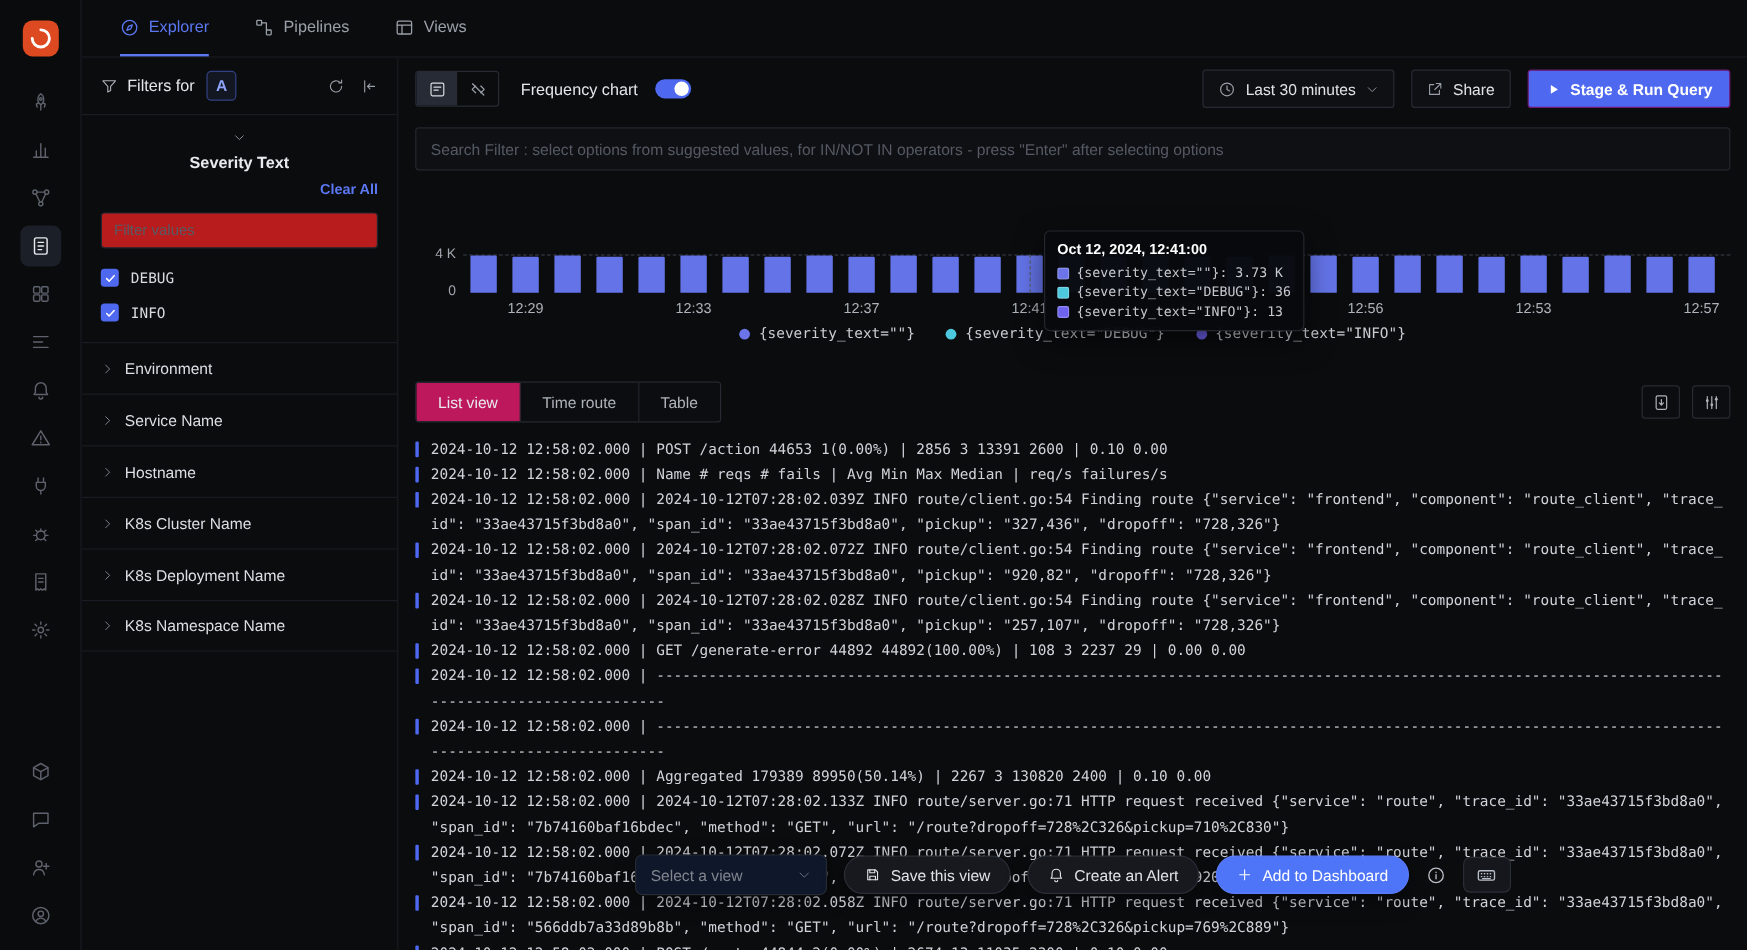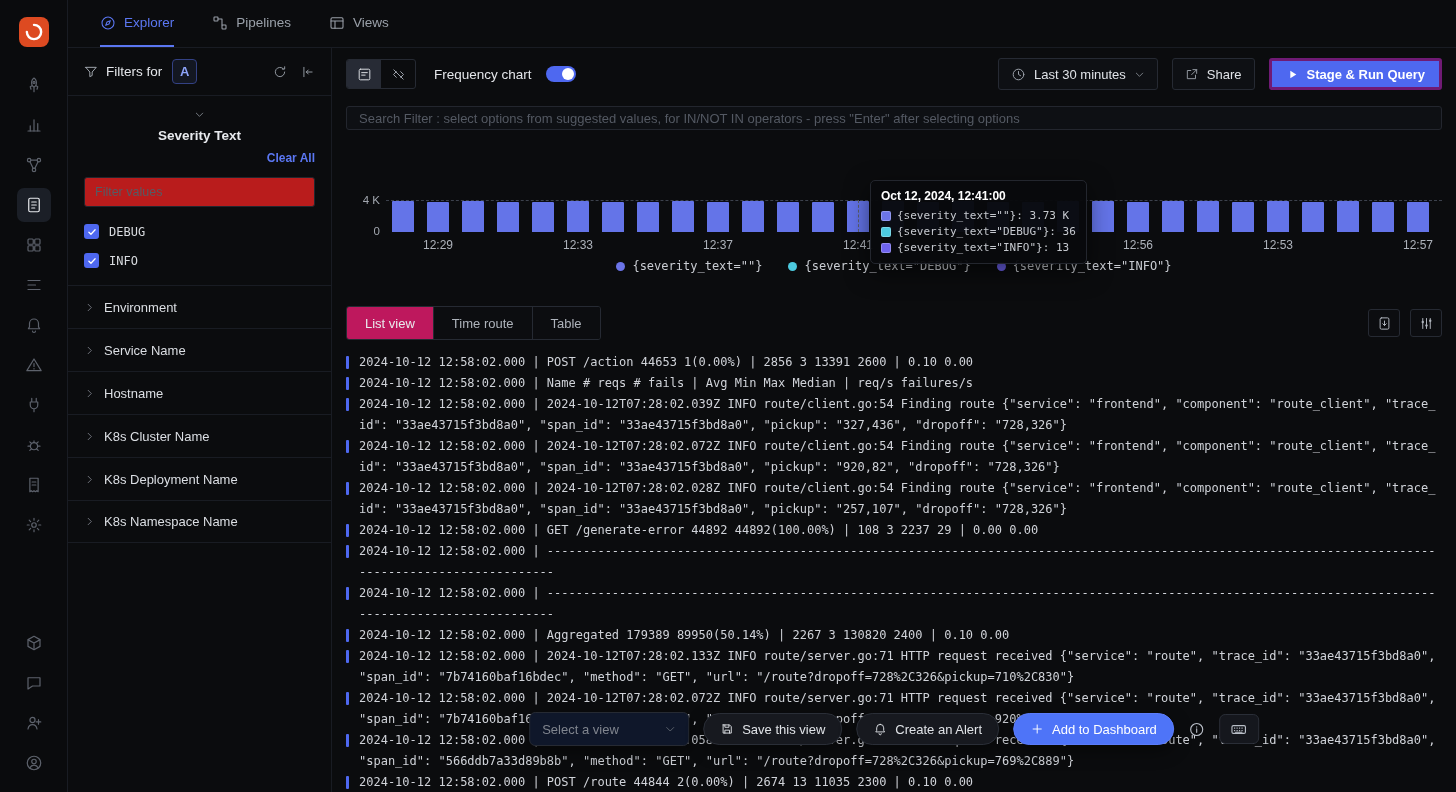--- a/index.html
+++ b/index.html
@@ -46,23 +46,23 @@
   .toolbar{margin-top:10px;display:flex;align-items:center;gap:14px;height:32px;flex:0 0 auto;}
   .seg-group{display:flex;border:1px solid #262a33;border-radius:3px;overflow:hidden;height:30px;}
   .seg{width:34px;display:flex;align-items:center;justify-content:center;color:#9aa0a9;cursor:pointer;}
   .seg.active{background:#272b35;color:#d9dce1;}
   .freq-label{font-size:13.5px;color:#e4e6ea;margin-left:4px;}
   .toggle{width:30px;height:16px;border-radius:9px;background:#4e68f0;position:relative;cursor:pointer;flex:0 0 auto;}
   .toggle .knob{position:absolute;right:2px;top:2px;width:12px;height:12px;border-radius:50%;background:#fff;}
   .spacer{flex:1;}
   .tbtn{height:32px;display:flex;align-items:center;gap:8px;padding:0 12px;border:1px solid #262a33;border-radius:3px;background:#0e1014;color:#dfe2e7;font-size:13px;cursor:pointer;}
   .tbtn .mut{color:#9aa0a9;}
-  .run-btn{height:32px;display:flex;align-items:center;gap:8px;padding:0 14px;border-radius:3px;background:#4e68f0;color:#fff;font-size:13px;font-weight:bold;cursor:pointer;border:3px solid #701a75;}
+  .run-btn{height:32px;display:flex;align-items:center;gap:8px;padding:0 14px;border-radius:3px;background:#4e68f0;color:#fff;font-size:13px;font-weight:bold;cursor:pointer;border:1px solid #701a75;}
   .searchrow{margin-top:16px;flex:0 0 auto;}
-  .search-input{width:100%;height:24px;background:#0e1014;border:1px solid #23262e;border-radius:3px;color:#c8ccd2;font-size:13px;padding:0 12px;}
+  .search-input{width:100%;height:36px;background:#0e1014;border:1px solid #23262e;border-radius:3px;color:#c8ccd2;font-size:13px;padding:0 12px;}
   .search-input::placeholder{color:#545963;}
 
   
   .chartwrap{margin-top:44px;flex:0 0 auto;position:relative;}
   .plot{margin-left:40px;height:38px;position:relative;margin-top:20px;}
   .gridline{position:absolute;left:0;right:0;top:6px;border-top:1px dashed #3c414c;}
   .ylab{position:absolute;width:34px;text-align:right;font-size:11.5px;color:#a2a7af;left:-40px;}
   .ylab.top{top:0;}
   .ylab.zero{bottom:-5px;}
   .bars{position:absolute;left:6px;bottom:0;display:flex;align-items:flex-end;gap:13px;}

